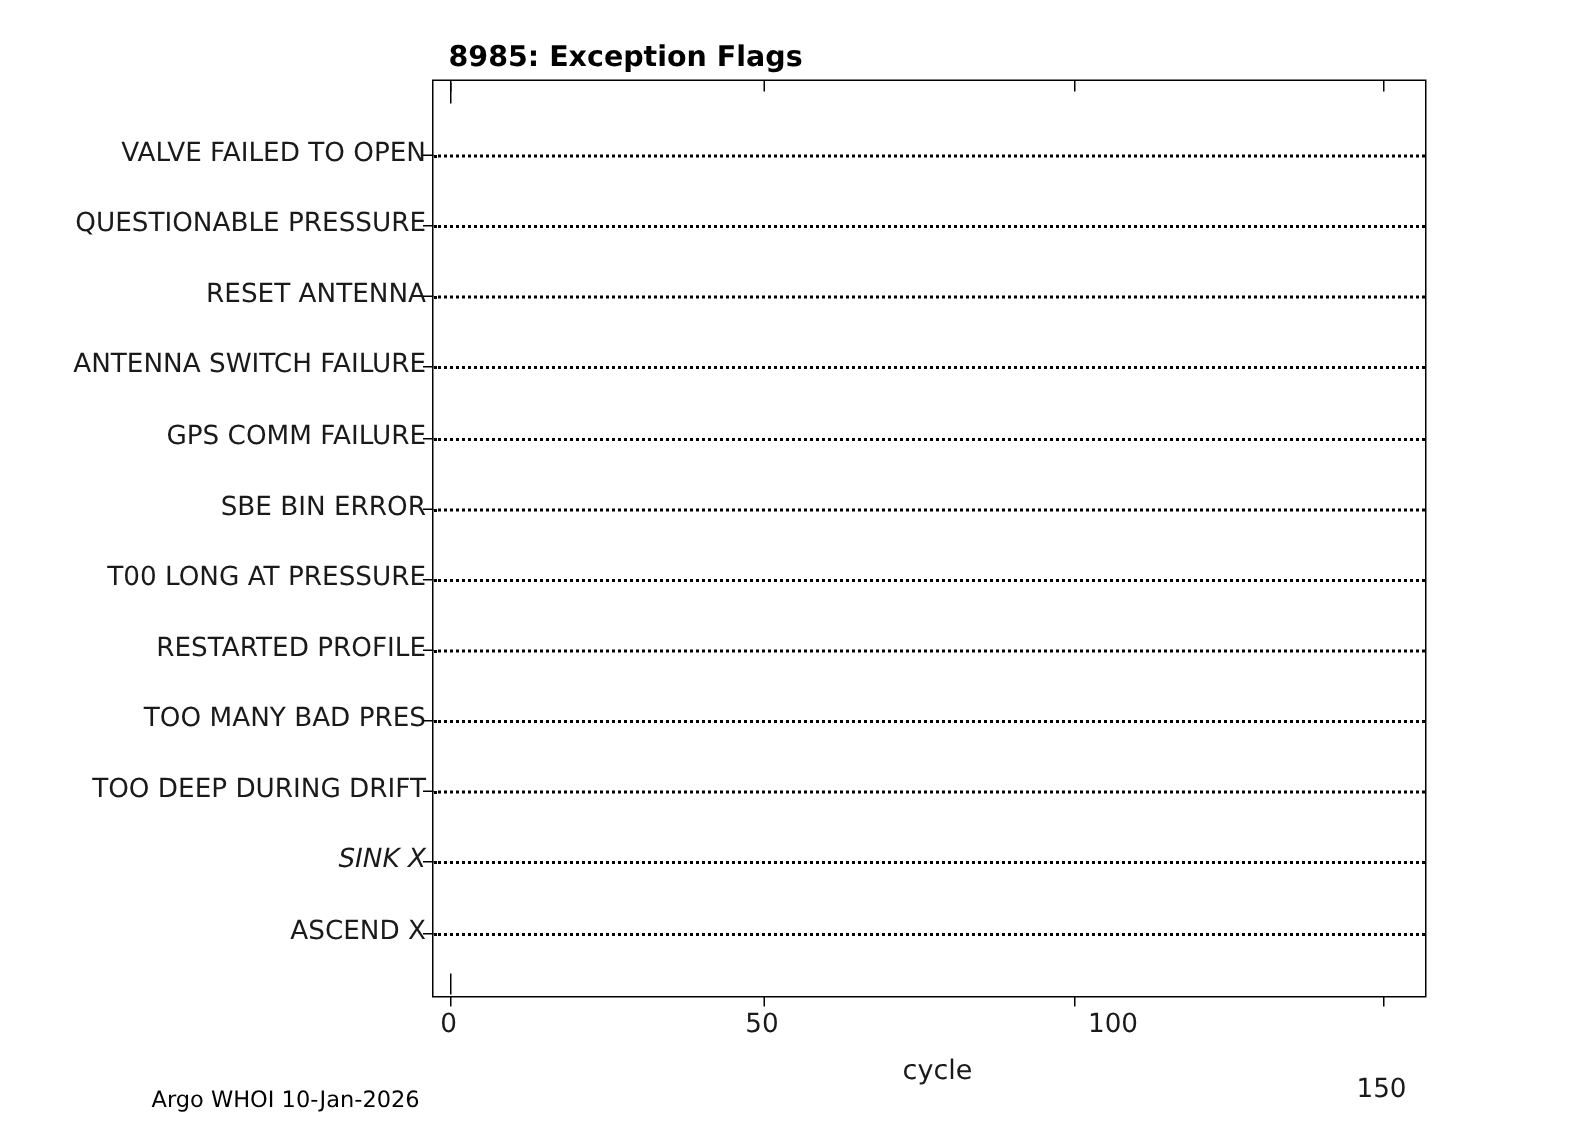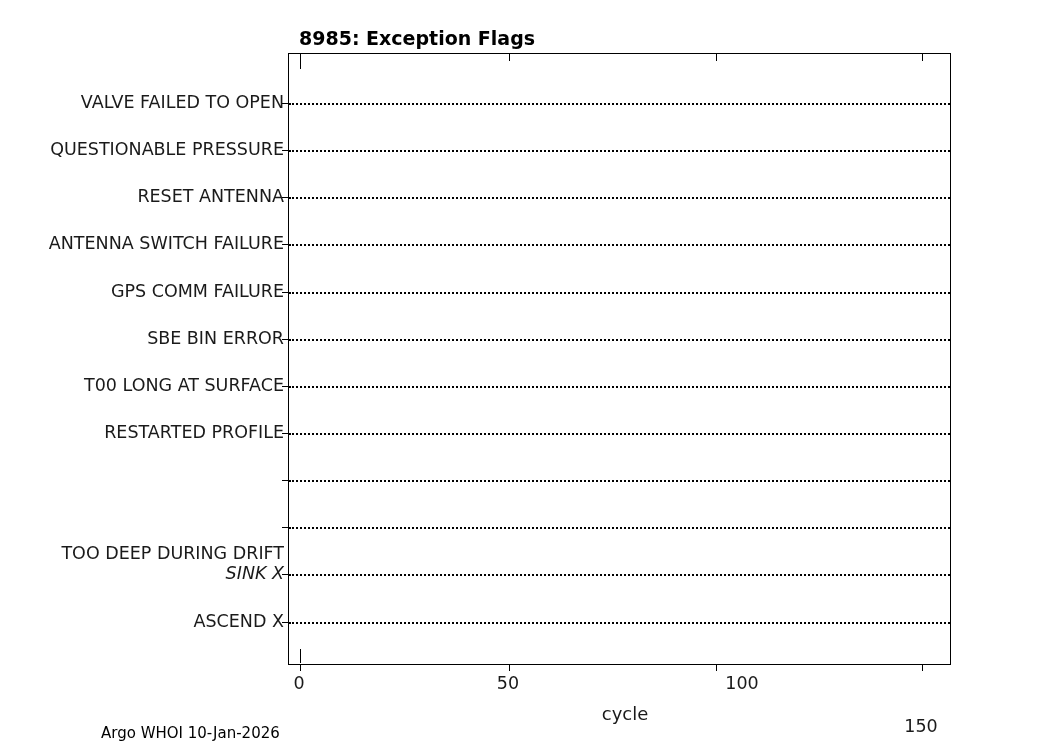--- a/index.html
+++ b/index.html
@@ -154,23 +154,24 @@
 
   <div id="chart-title">8985: Exception Flags</div>
 
   <div id="ytick-layer">
       <div class="ytick" style="top: 102px;">VALVE FAILED TO OPEN</div>
       <div class="ytick" style="top: 149px;">QUESTIONABLE PRESSURE</div>
       <div class="ytick" style="top: 196px;">RESET ANTENNA</div>
       <div class="ytick" style="top: 243px;">ANTENNA SWITCH FAILURE</div>
       <div class="ytick" style="top: 291px;">GPS COMM FAILURE</div>
       <div class="ytick" style="top: 338px;">SBE BIN ERROR</div>
-      <div class="ytick" style="top: 385px;">T00 LONG AT SURFACE</div>
+      <div class="ytick" style="top: 385px;">T00 LONG AT PRESSURE</div>
       <div class="ytick" style="top: 432px;">RESTARTED PROFILE</div>
-      <div class="ytick" style="top: 553px; margin-left: 40px;">TOO DEEP DURING DRIFT</div>
+      <div class="ytick" style="top: 479px;">TOO MANY BAD PRES</div>
+      <div class="ytick" style="top: 526px; margin-left: 40px;">TOO DEEP DURING DRIFT</div>
       <div class="ytick" style="top: 573px; font-style: italic;">SINK X</div>
       <div class="ytick" style="top: 621px;">ASCEND X</div>
     </div>
 
   <div id="plot-area">
     <div id="top-left-stub"></div>
     <div id="bottom-left-stub"></div>
     <div id="grid-layer">
         <div class="gridline" style="top: 49px;"></div>
         <div class="ytickmark" style="top: 49px;"></div>

